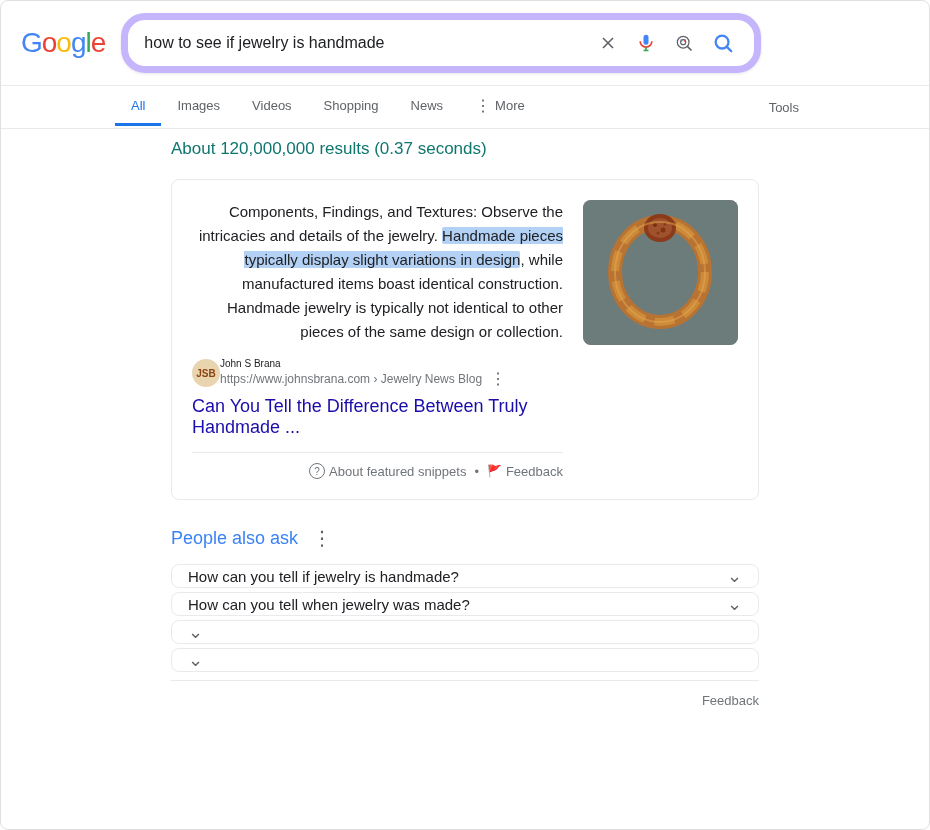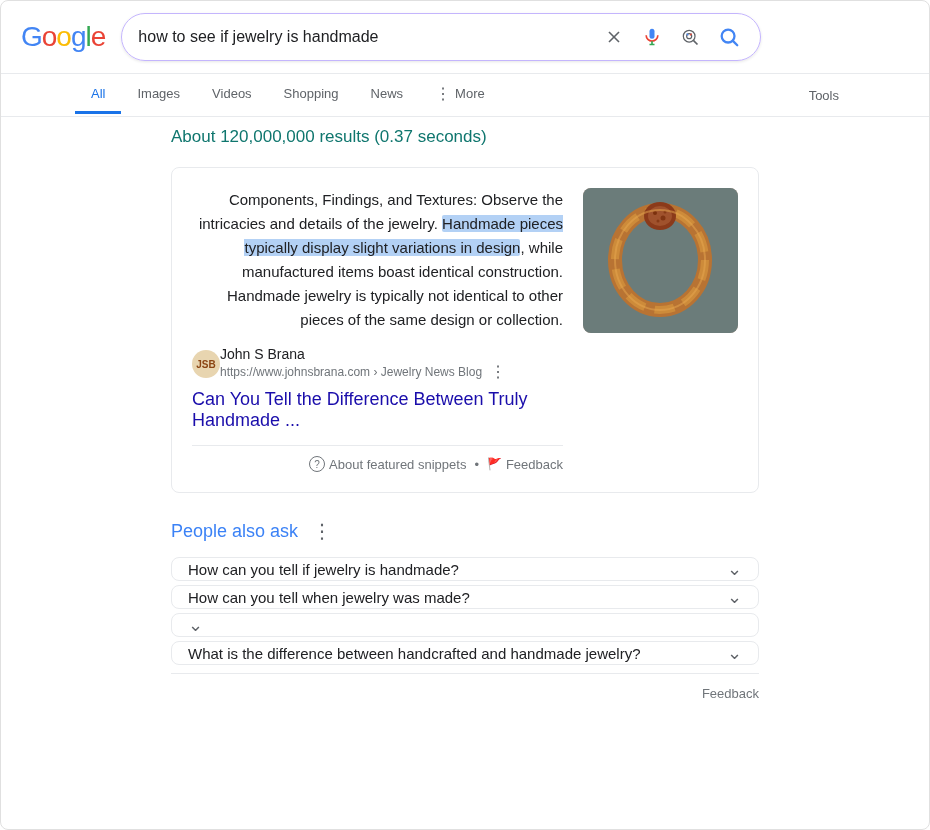--- a/index.html
+++ b/index.html
@@ -39,21 +39,21 @@
     .logo-o1 { color: #EA4335; }
     .logo-o2 { color: #FBBC05; }
     .logo-g { color: #4285F4; }
     .logo-l { color: #34A853; }
     .logo-e { color: #EA4335; }
 
     .search-bar {
       flex: 1;
       display: flex;
       align-items: center;
-      border: 1px solid #c4b5fd;
+      border: 7px solid #c4b5fd;
       border-radius: 24px;
       padding: 8px 16px;
       gap: 10px;
       max-width: 640px;
       box-shadow: 0 1px 3px rgba(0,0,0,0.1);
     }
     .search-input {
       flex: 1;
       border: none;
       outline: none;
@@ -91,21 +91,21 @@
     }
     .search-submit-btn svg {
       width: 22px;
       height: 22px;
     }
 
     
     .nav-tabs {
       display: flex;
       align-items: center;
-      padding: 0 74px;
+      padding: 0 114px;
       border-bottom: 1px solid #e8eaed;
       gap: 0;
     }
     .nav-tab {
       padding: 10px 16px;
       font-size: 13px;
       color: #5f6368;
       cursor: pointer;
       border-bottom: 3px solid transparent;
       display: flex;
@@ -191,21 +191,21 @@
       justify-content: center;
       font-size: 11px;
       color: #8B4513;
       font-weight: bold;
       overflow: hidden;
     }
     .source-info {
       flex: 1;
     }
     .source-name {
-      font-size: 14px;
+      font-size: 10px;
       color: #202124;
       font-weight: 400;
     }
     .source-url {
       font-size: 12px;
       color: #70757a;
       display: flex;
       align-items: center;
       gap: 4px;
     }
@@ -444,21 +444,20 @@
       <span class="paa-chevron">⌄</span>
     </div>
     <div class="paa-item">
       <span class="paa-question">How can you tell when jewelry was made?</span>
       <span class="paa-chevron">⌄</span>
     </div>
     <div class="paa-item">
       <span class="paa-chevron">⌄</span>
     </div>
     <div class="paa-item">
-      <span class="paa-question">What is the difference between handcrafted and handmade jewelry?</span>
       <span class="paa-chevron">⌄</span>
     </div>
   </div>
 
   <div class="divider" style="margin-top:8px;"></div>
 
   <div class="bottom-feedback">Feedback</div>
 </div>
 
 </body></html>

